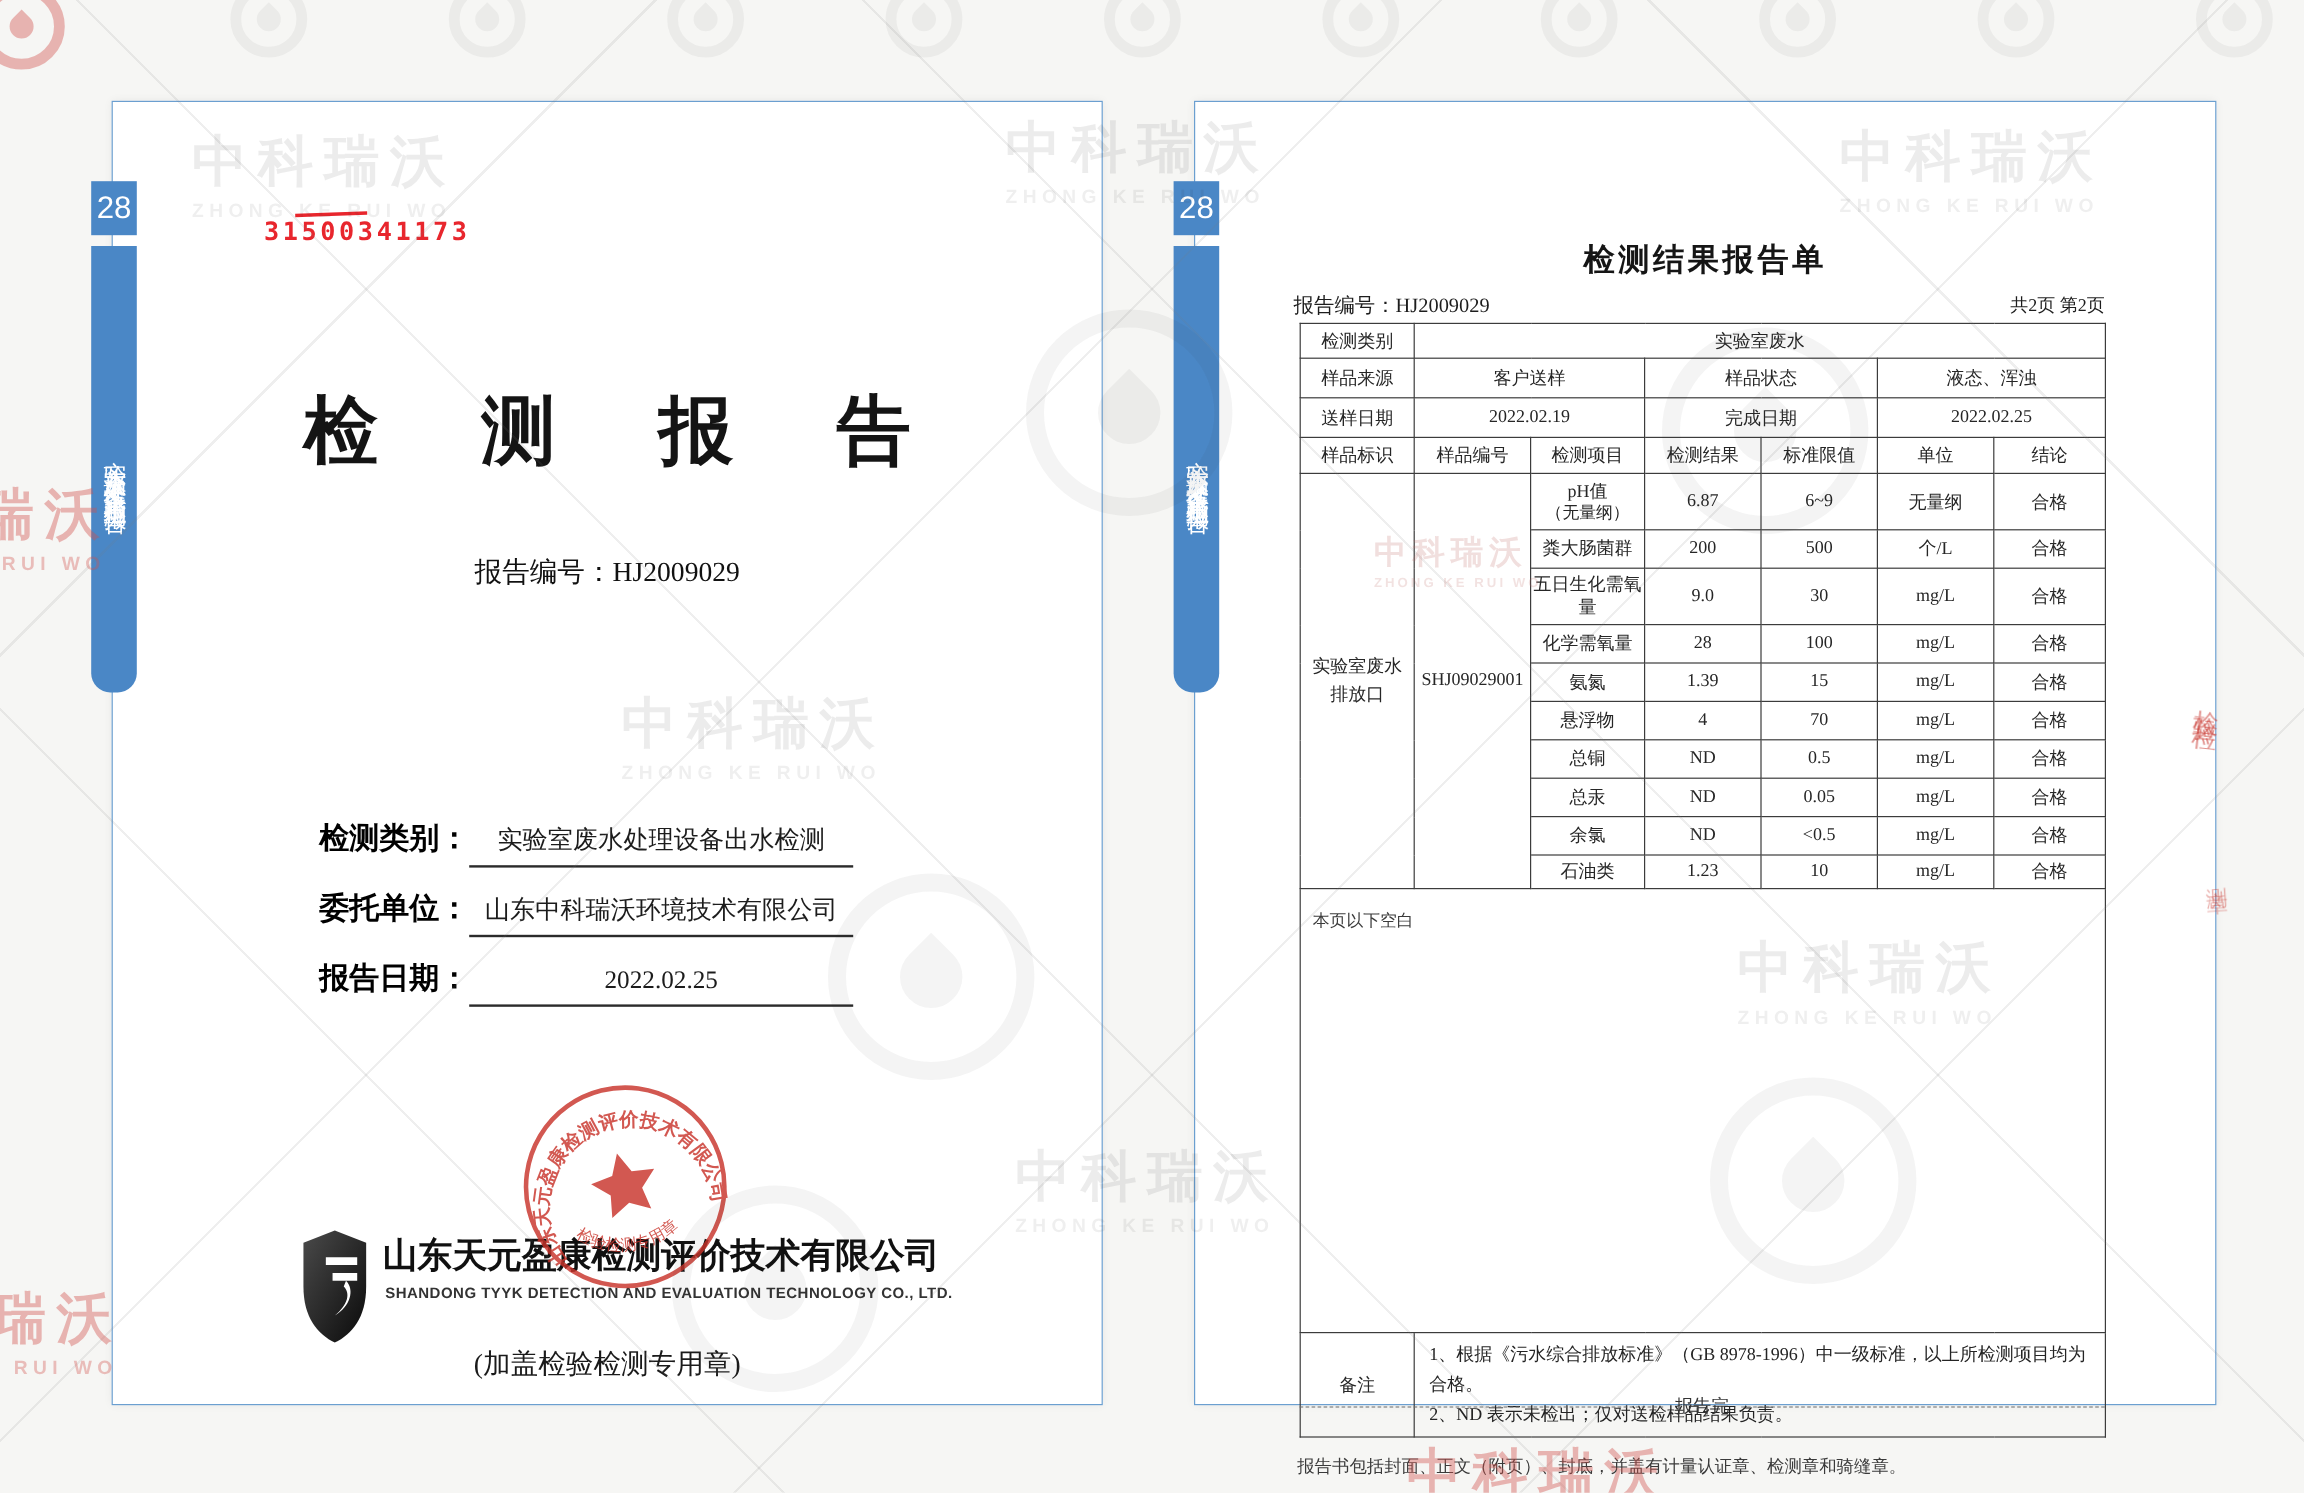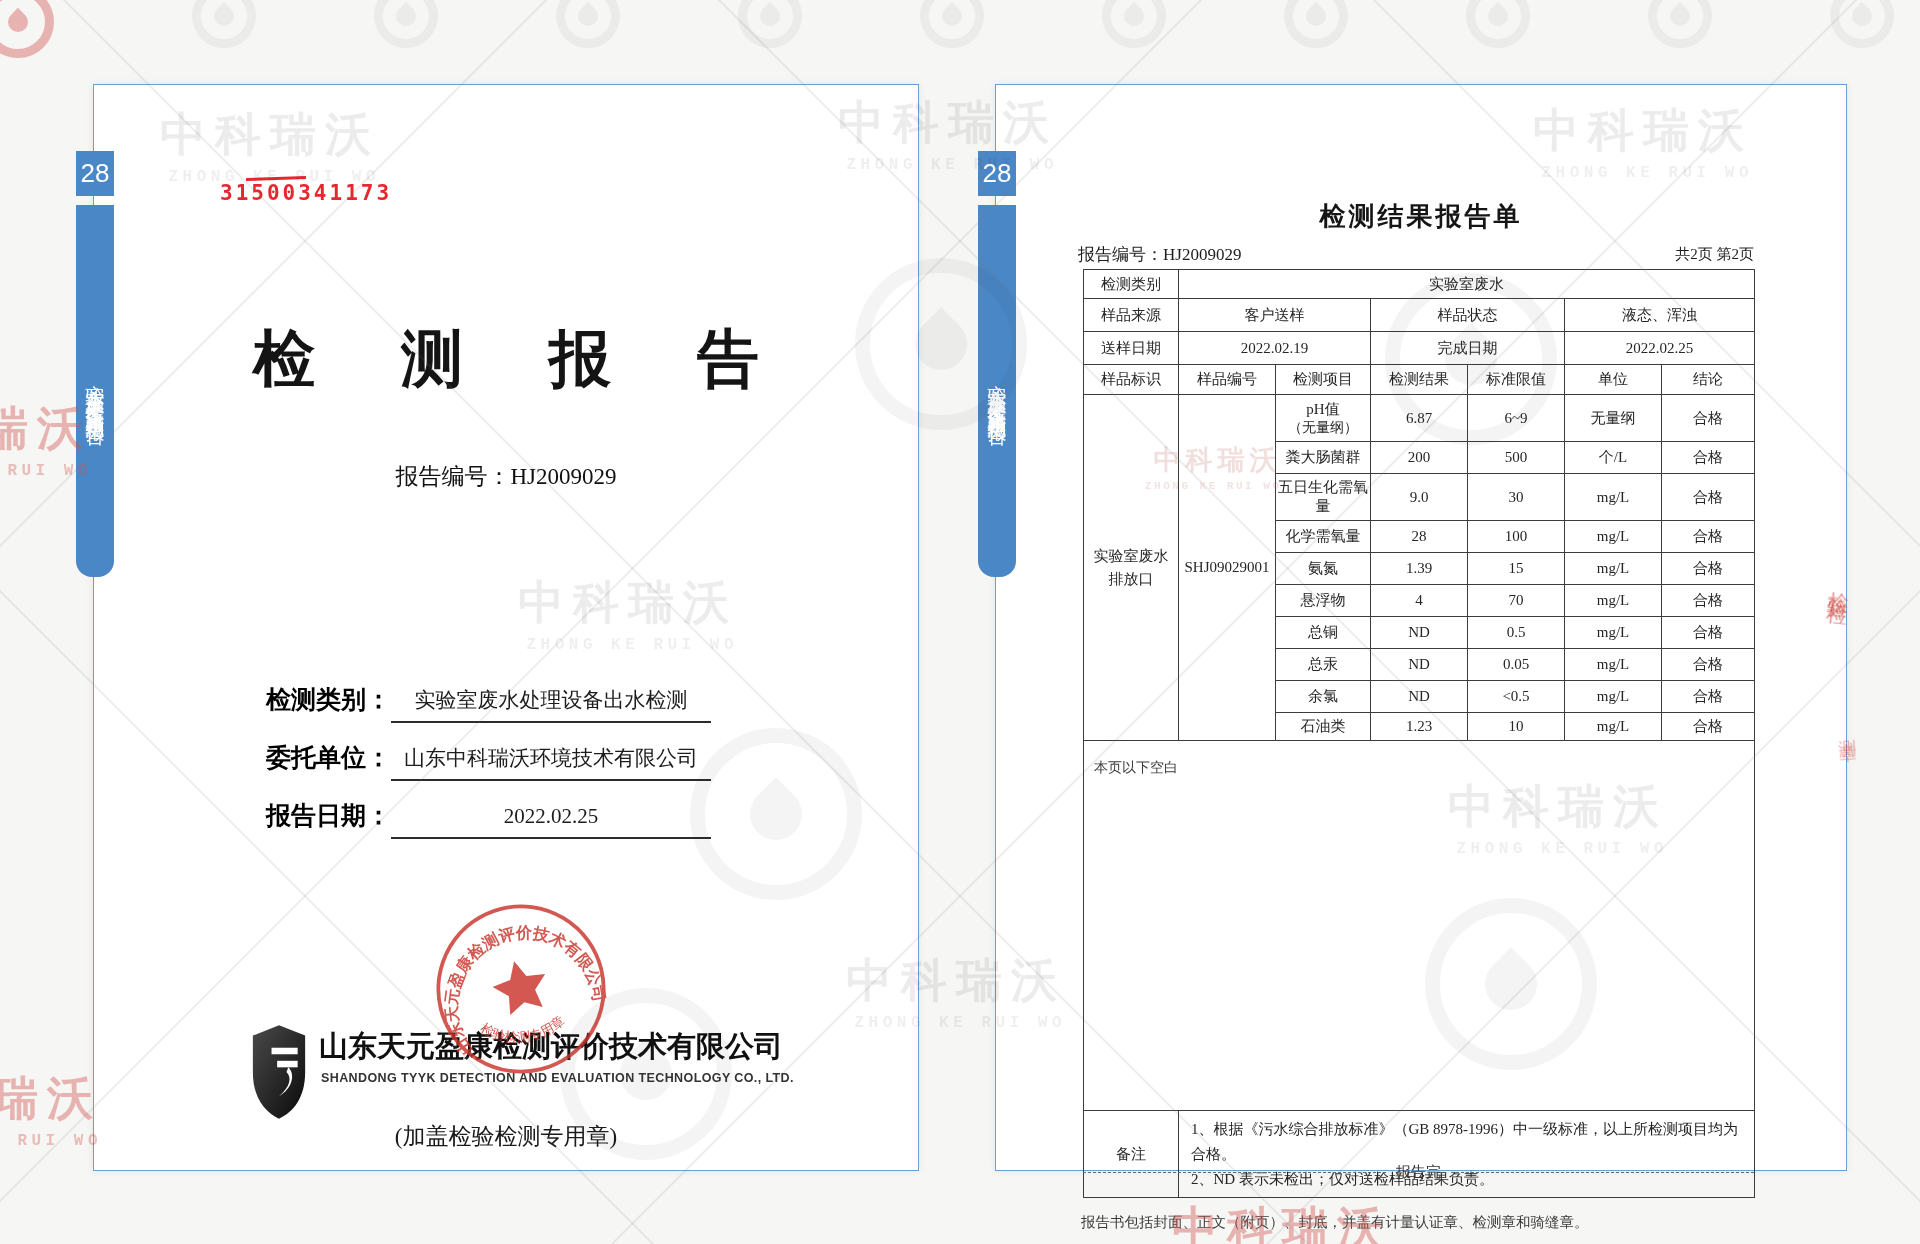--- a/index.html
+++ b/index.html
@@ -69,21 +69,21 @@
   .red-frag{position:absolute;right:-8px;top:490px;writing-mode:vertical-rl;color:rgba(203,62,55,0.55);
            font-size:21px;letter-spacing:6px;transform:rotate(6deg);filter:blur(0.4px);z-index:8;}
   .red-frag2{position:absolute;right:-12px;top:640px;writing-mode:vertical-rl;color:rgba(203,62,55,0.4);
            font-size:18px;letter-spacing:4px;transform:rotate(-4deg);filter:blur(0.6px);z-index:8;}
   
   #wm-layer{position:absolute;inset:0;z-index:40;pointer-events:none;}
   #diag{position:absolute;inset:0;
         background-image:
           repeating-linear-gradient(45deg,transparent 0 461px,rgba(120,120,120,0.12) 461px 463px),
           repeating-linear-gradient(-45deg,transparent 0 461px,rgba(120,120,120,0.12) 461px 463px);}
-  .wm{position:absolute;text-align:right;font-family:Liberation Mono, monospace;white-space:nowrap;}
+  .wm{position:absolute;text-align:left;font-family:Liberation Sans, sans-serif;white-space:nowrap;}
   .wm-cn{font-weight:bold;font-size:46px;letter-spacing:9px;color:rgba(40,40,40,0.085);}
   .wm-en{font-weight:bold;font-size:16px;letter-spacing:4.5px;color:rgba(40,40,40,0.075);margin-top:2px;}
   .wm.red .wm-cn{color:rgba(210,80,75,0.40);} .wm.red .wm-en{color:rgba(210,80,75,0.35);}
   .wm.small .wm-cn{font-size:27px;letter-spacing:5px;color:rgba(190,110,105,0.22);}
   .wm.small .wm-en{font-size:11px;letter-spacing:2.5px;color:rgba(190,110,105,0.20);}
   .wm-ring{position:absolute;border-radius:50%;border:9px solid rgba(60,60,60,0.055);
            width:46px;height:46px;display:flex;align-items:center;justify-content:center;}
   .wm-ring .drop{width:20px;height:20px;background:rgba(60,60,60,0.055);
            border-radius:0 50% 50% 50%;transform:rotate(45deg);}
   .wm-ring.big{width:142px;height:142px;border-width:15px;}

